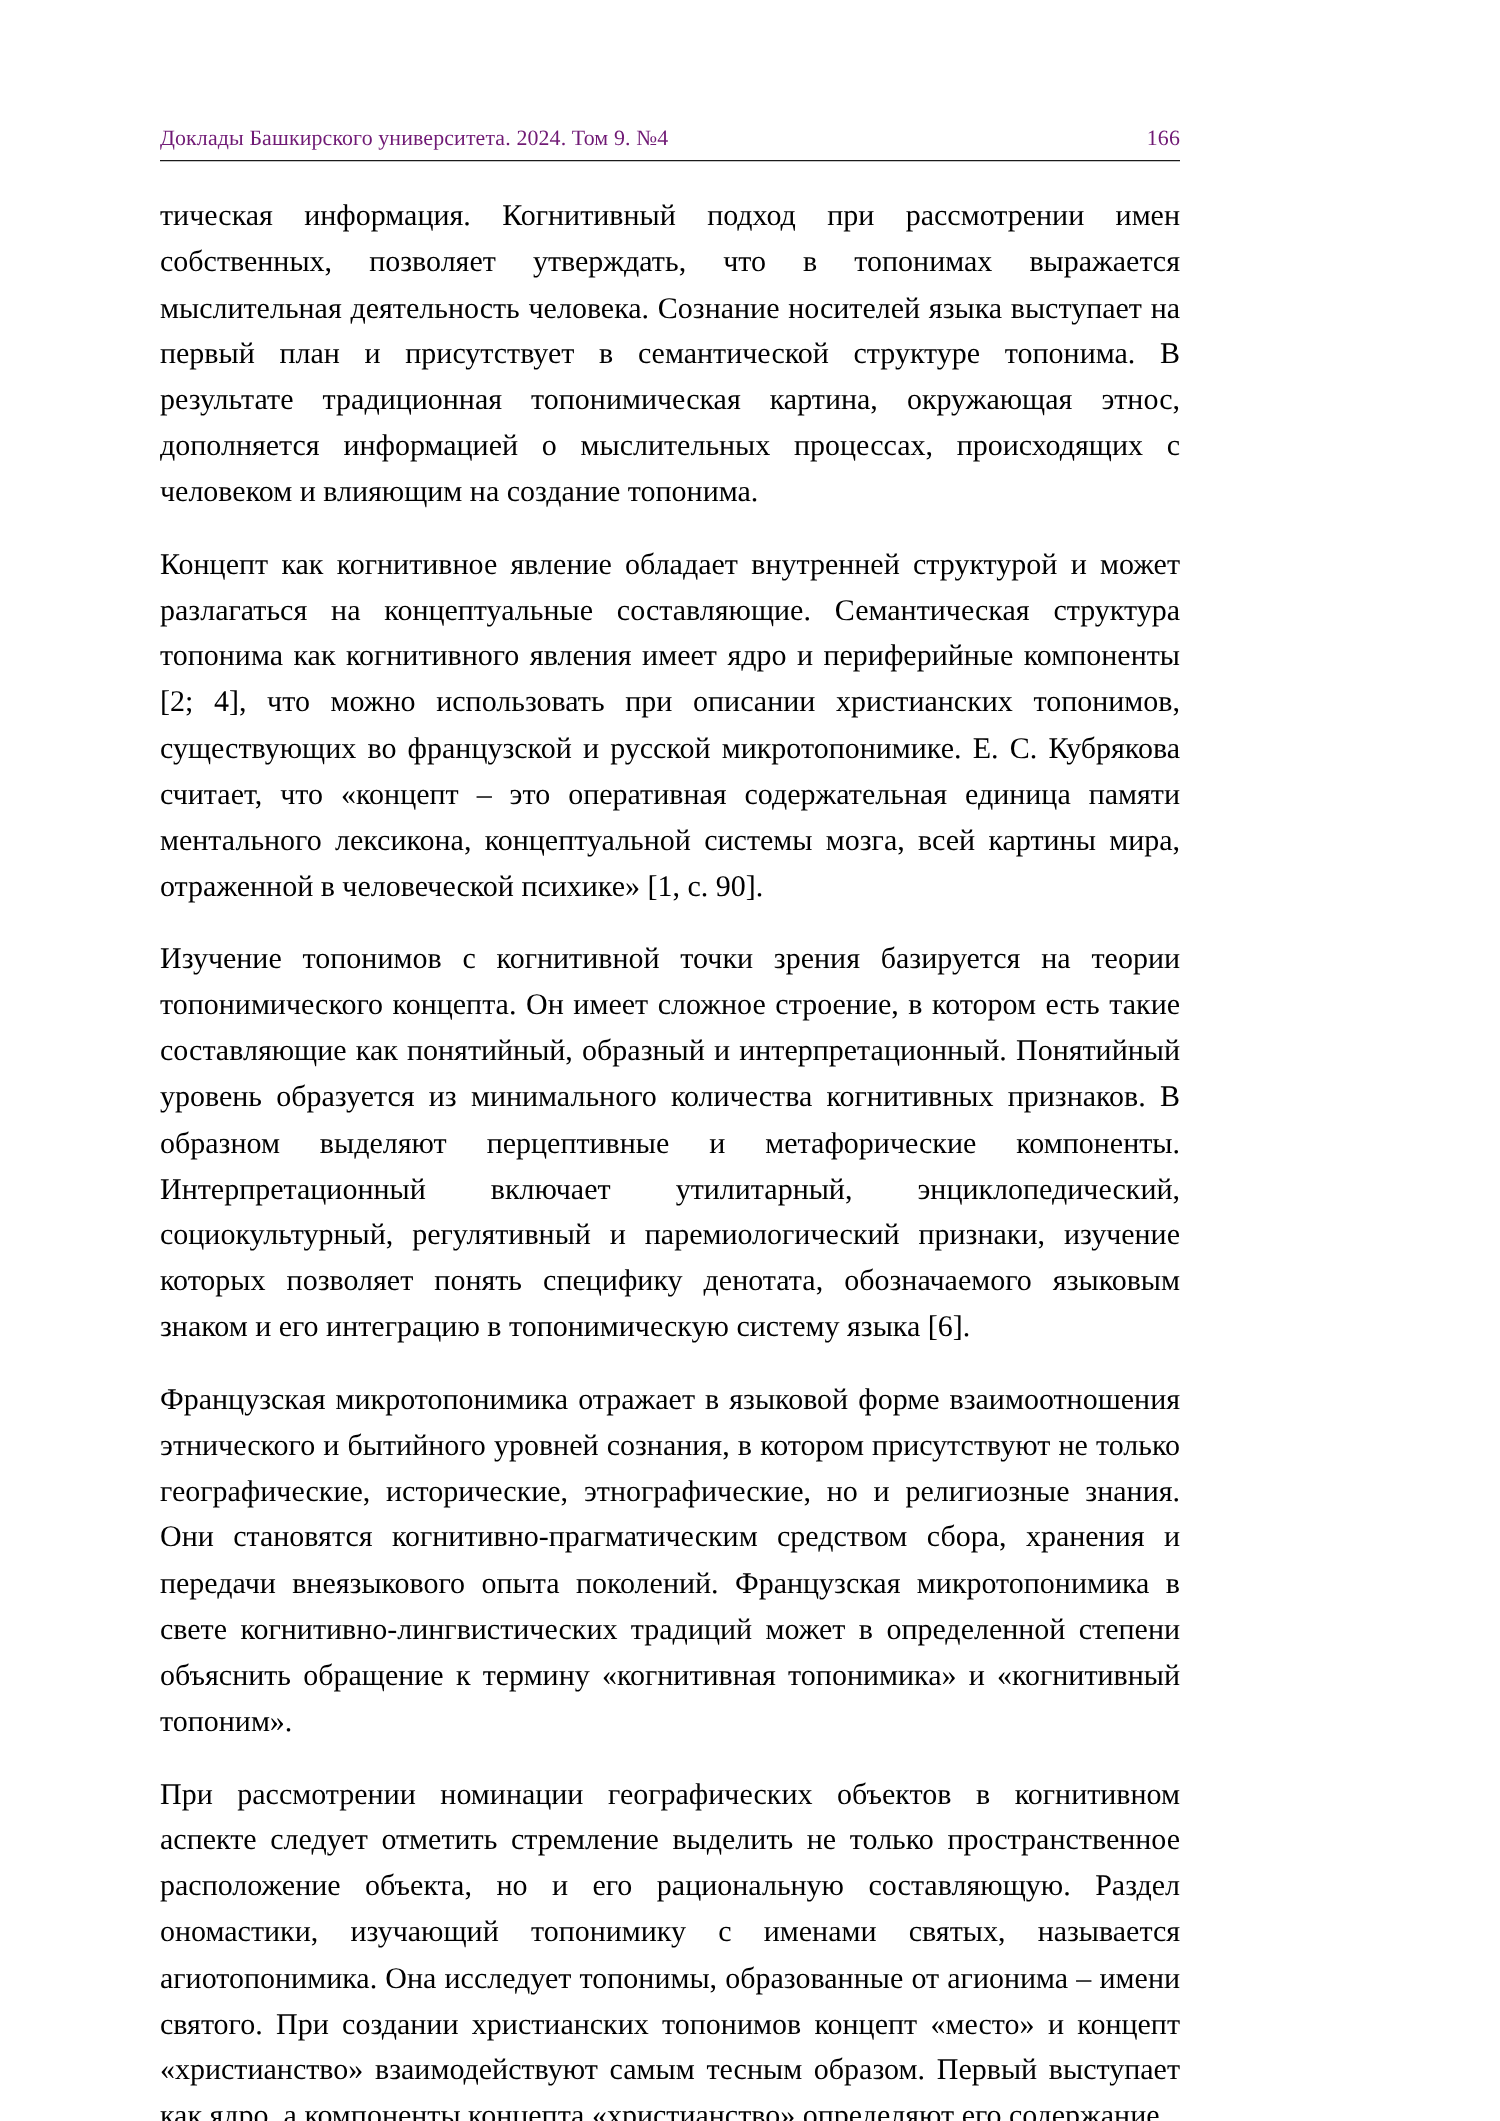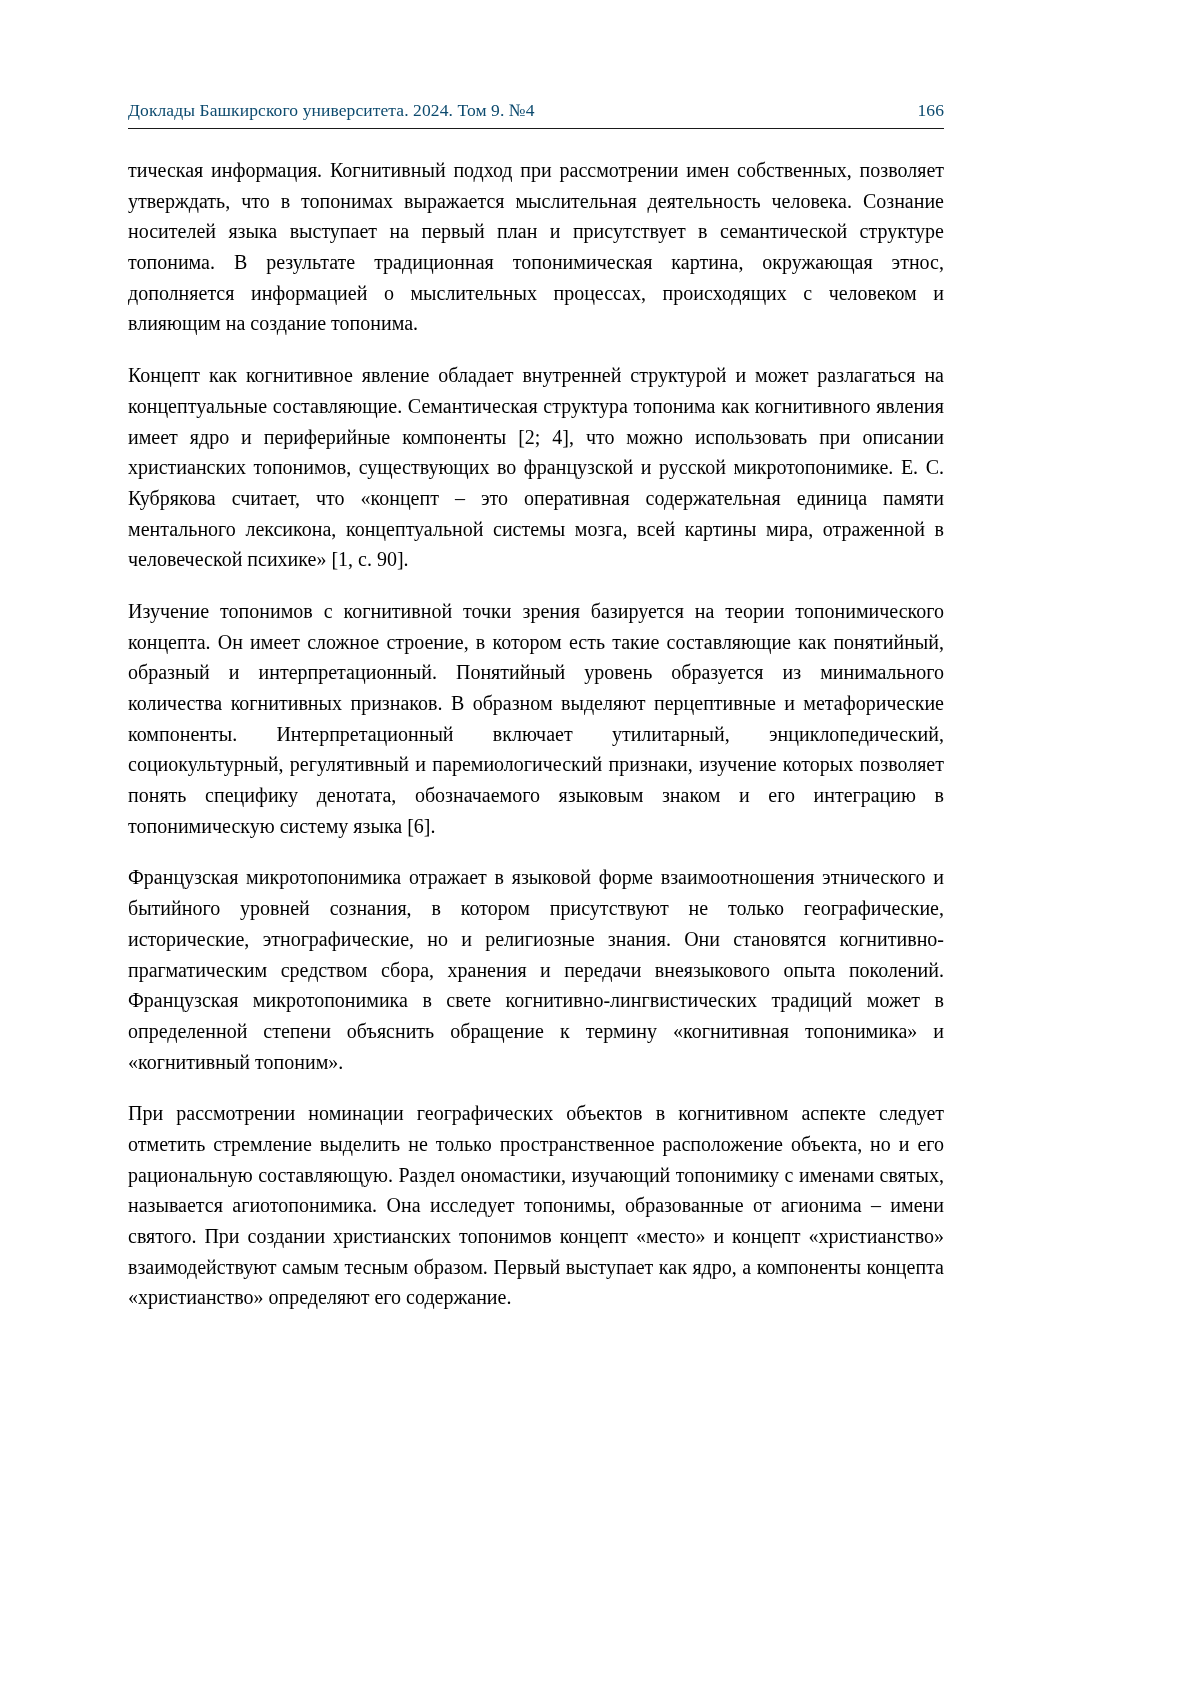--- a/index.html
+++ b/index.html
@@ -21,38 +21,38 @@
     left: 128px;
     top: 100px;
     width: 816px;
   }
   .header {
     display: flex;
     align-items: baseline;
     justify-content: space-between;
     font-family: "Liberation Serif", serif;
     font-size: 17.5px;
-    color: #0c4a6e;
+    color: #701a75;
     padding-bottom: 7px;
     border-bottom: 1.4px solid #1a1a1a;
     letter-spacing: 0.1px;
   }
   .header-title {
     white-space: nowrap;
   }
   .header-page {
     white-space: nowrap;
     text-align: right;
   }
   .body-text {
     margin-top: 26px;
   }
   p.para {
     margin: 0 0 21px 0;
-    font-size: 20px;
+    font-size: 24px;
     line-height: 1.535;
     text-align: justify;
     text-justify: inter-word;
     hyphens: manual;
     color: #000000;
   }
   p.para:last-child {
     margin-bottom: 12px;
   }
 </style>

